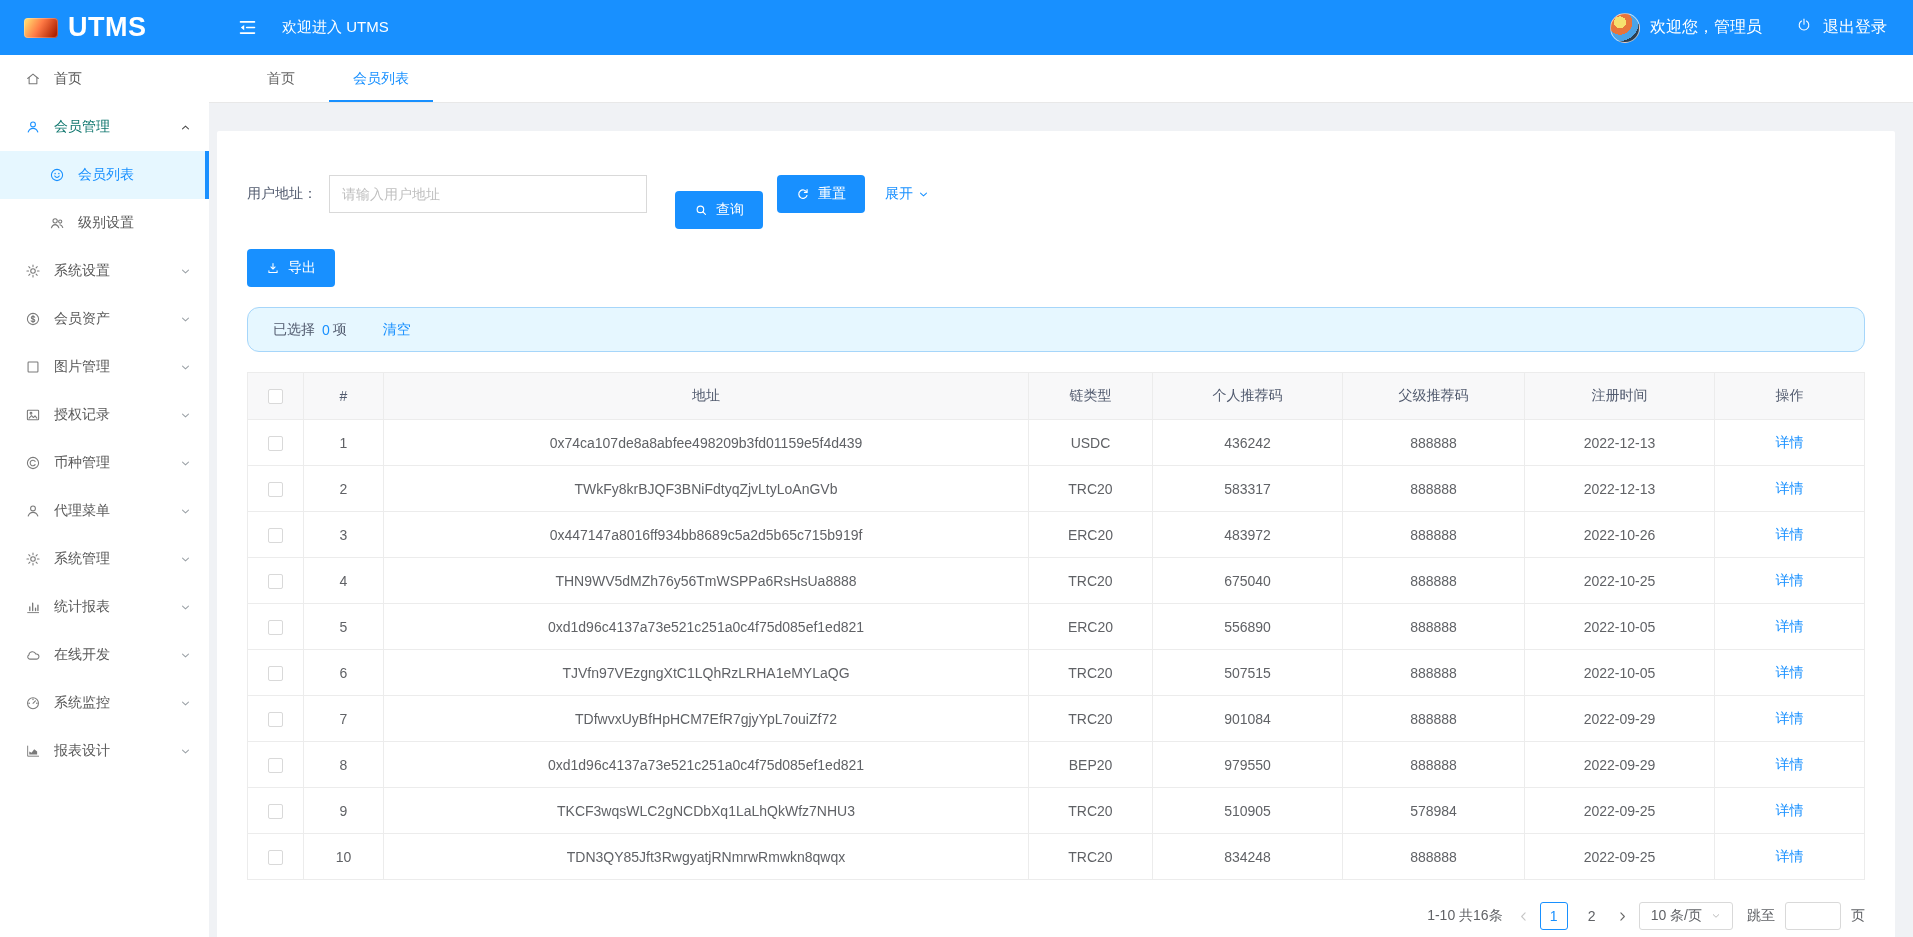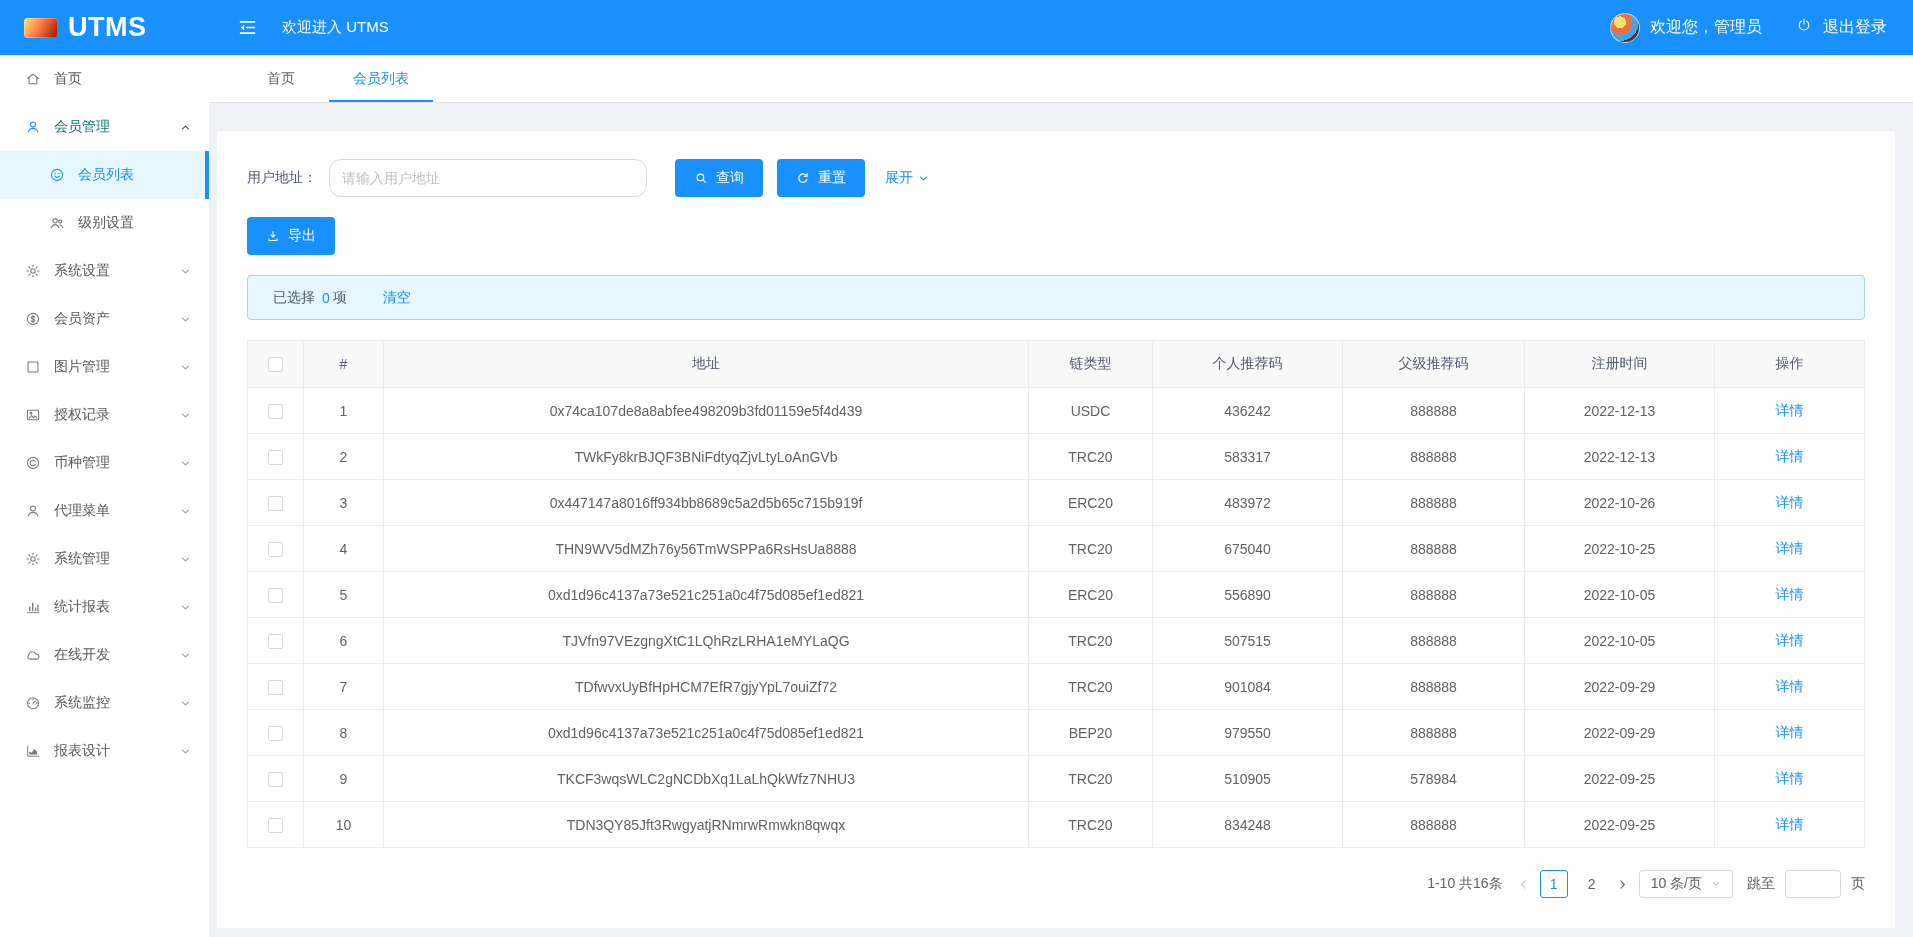--- a/index.html
+++ b/index.html
@@ -39,32 +39,32 @@
   .main { margin-left:209px; padding-top:55px; height:937px; }
   .tabbar { height:48px; background:#fff; border-bottom:1px solid #e8e8e8; display:flex; align-items:stretch; padding-left:34px; gap:10px; }
   .tab { padding:0 24px; line-height:47px; font-size:14px; color:#666; cursor:pointer; }
   .tab.tab-active { color:#1890ff; border-bottom:2px solid #1890ff; }
 
   .content { padding:28px 18px 0 8px; }
   .card { background:#fff; border-radius:2px; padding:28px 30px 30px; min-height:742px; }
 
   .filter-row { display:flex; align-items:center; font-size:14px; }
   .filter-label { margin-right:12px; color:#515a6e; }
-  .filter-input { width:318px; height:38px; border:1px solid #d9d9d9; border-radius:12px; padding:0 12px; font-size:14px; color:#333; outline:none; }
+  .filter-input { width:318px; height:38px; border:1px solid #d9d9d9; border-radius:0; padding:0 12px; font-size:14px; color:#333; outline:none; }
   .filter-input::placeholder { color:#bfbfbf; }
   .btn { height:38px; border:none; border-radius:4px; background:#1890ff; color:#fff; font-size:14px; display:inline-flex; align-items:center; gap:8px; padding:0 19px; cursor:pointer; font-family:inherit; }
   .btn .icon { font-size:14px; }
-  .btn-search { margin-left:28px; }
+  .btn-search { margin-left:28px;margin-top:32px; }
   .btn-reset { margin-left:14px; }
   .expand-link { margin-left:20px; color:#1890ff; display:flex; align-items:center; gap:5px; cursor:pointer; }
   .expand-link .icon { font-size:11px; }
 
   .export-row { margin-top:20px; }
 
-  .alert { margin-top:20px; height:45px; background:#e6f7ff; border:1px solid #a6d6fa; border-radius:4px; display:flex; align-items:center; padding:0 25px; font-size:14px; color:#515a6e; }
+  .alert { margin-top:20px; height:45px; background:#e6f7ff; border:1px solid #a6d6fa; border-radius:12px; display:flex; align-items:center; padding:0 25px; font-size:14px; color:#515a6e; }
   .alert .count { color:#1890ff; margin:0 3px 0 7px; }
   .alert .clear { color:#1890ff; margin-left:36px; cursor:pointer; }
 
   table { width:100%; margin-top:20px; border-collapse:collapse; table-layout:fixed; font-size:14px; color:#606266; }
   th,td { border:1px solid #ececec; text-align:center; height:46px; padding:0 8px; white-space:nowrap; overflow:hidden; text-overflow:ellipsis; }
   th { background:#f8f8f9; color:#515a6e; font-weight:400; height:47px; }
   td { background:#fff; }
   .cb { width:15px; height:15px; border:1px solid #d9d9d9; border-radius:2px; background:#fff; display:inline-block; vertical-align:middle; cursor:pointer; }
   .detail-link { color:#1890ff; cursor:pointer; }
 

